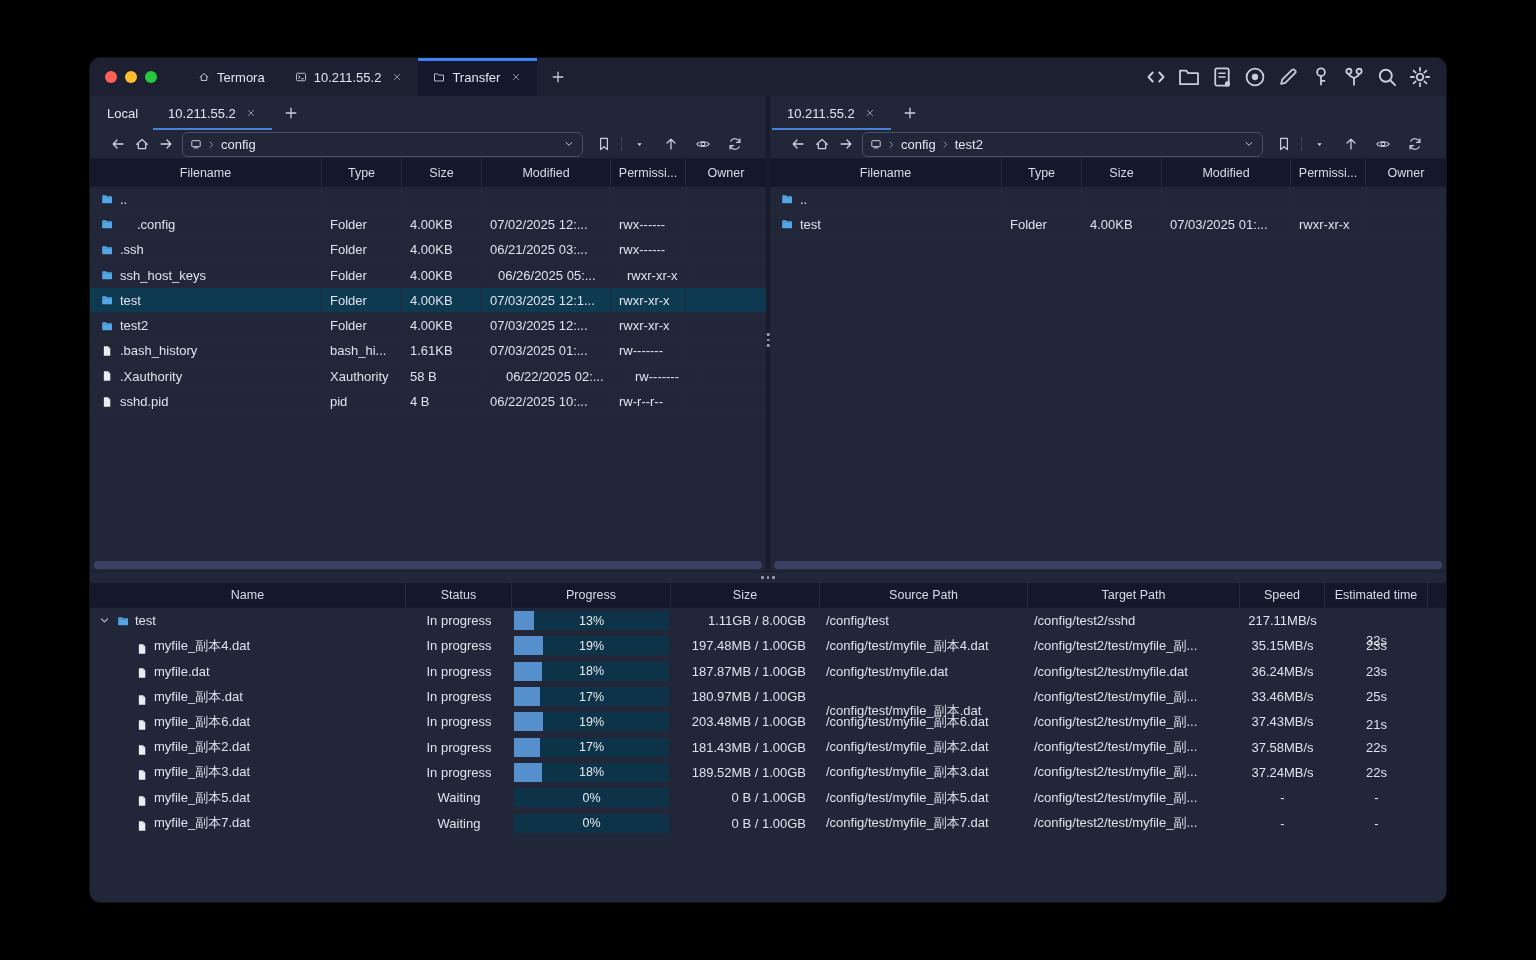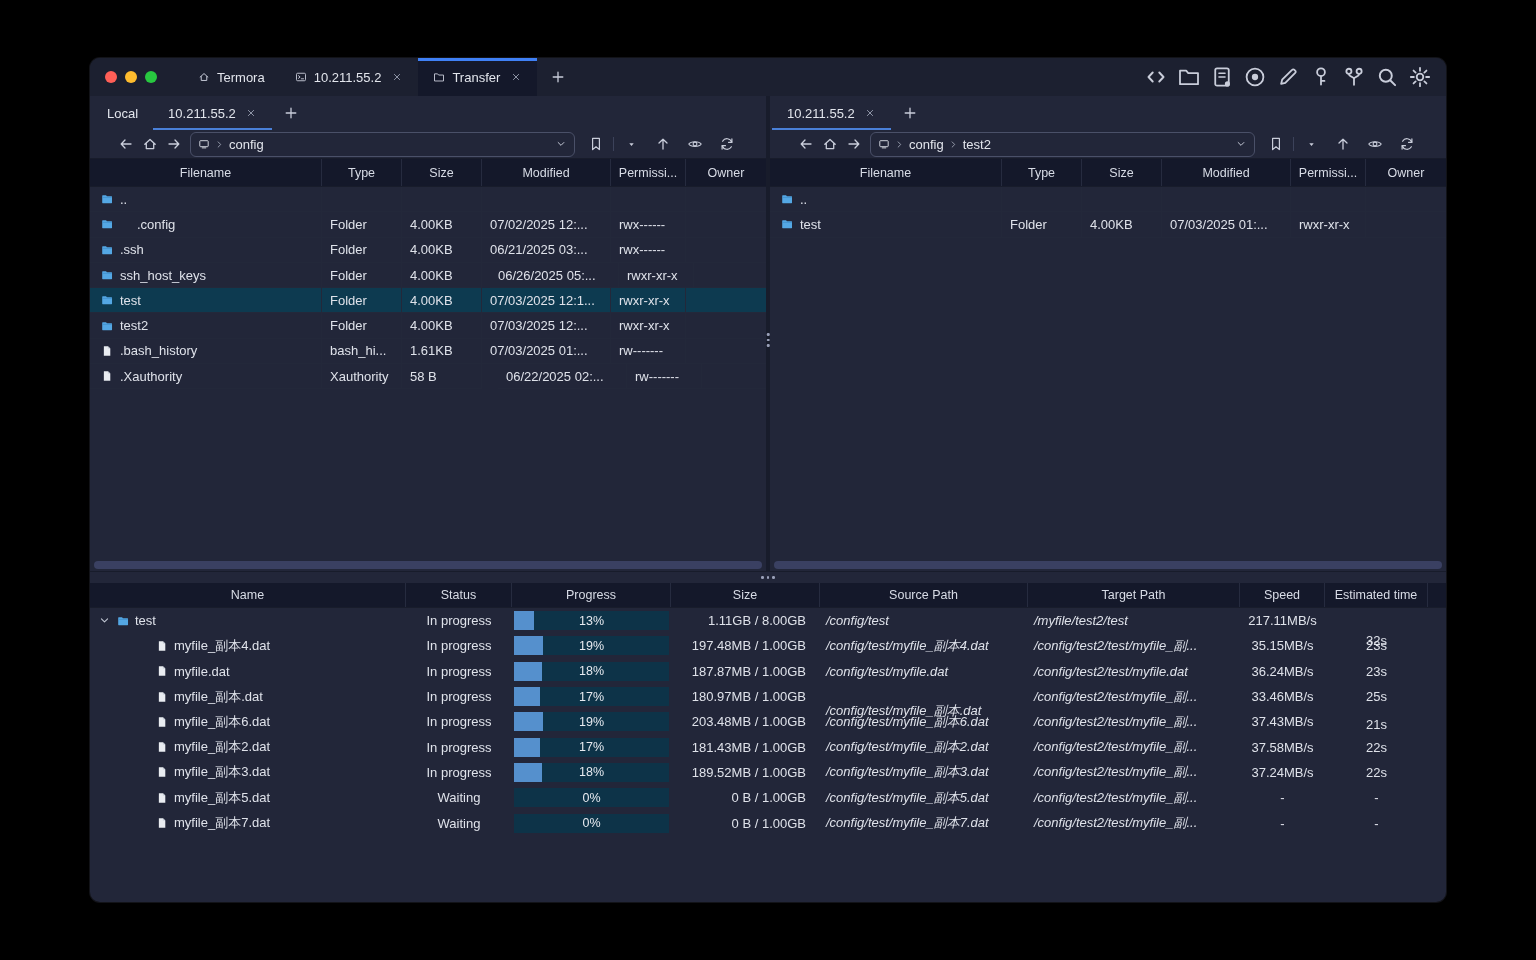--- a/index.html
+++ b/index.html
@@ -34,21 +34,21 @@
   .panel{width:676px;display:flex;flex-direction:column;position:relative;background:#222639;}
   .vsplitter{width:4px;background:#181c2b;position:relative;}
   .vdots{position:absolute;left:50%;top:237px;transform:translateX(-50%);display:flex;flex-direction:column;gap:3px;}
   .vdots i{width:2.5px;height:2.5px;border-radius:50%;background:#9aa0b8;}
 
   .panel-tabs{height:34px;display:flex;align-items:stretch;flex:0 0 auto;padding-left:2px;}
   .ptab{display:flex;align-items:center;gap:6px;padding:0 15px;font-size:13px;color:#e2e5ec;position:relative;}
   .ptab.active::after{content:"";position:absolute;left:0;right:0;bottom:0;height:2.5px;background:#4a80d8;}
   .panel-newtab{display:flex;align-items:center;padding:0 11px;color:#c9cdda;}
 
-  .ptoolbar{height:28px;display:flex;align-items:center;padding:0 24px;color:#c9cdda;flex:0 0 auto;justify-content:center;}
+  .ptoolbar{height:28px;display:flex;align-items:center;padding:0 16px;color:#c9cdda;flex:0 0 auto;justify-content:center;}
   .navbtn{width:24px;height:22px;display:flex;align-items:center;justify-content:center;}
   .pathbar{flex:1;height:23px;border:1px solid #4a5068;border-radius:6px;display:flex;align-items:center;
            gap:4px;padding:0 7px;margin:0 6px 0 4px;color:#e2e5ec;font-size:13px;min-width:0;}
   .pathseg{white-space:nowrap;}
   .pathsep{color:#aab0c0;display:inline-flex;width:11px;height:11px;}
   .path-caret{margin-left:auto;color:#c9cdda;}
   .pactions{display:flex;align-items:center;gap:8px;padding:0 3px;}
   .pdivider{width:1px;height:14px;background:#3c425a;margin:0 -3px;}
 
   
@@ -70,25 +70,25 @@
   .hdots{display:flex;gap:3px;}
   .hdots i{width:2.5px;height:2.5px;border-radius:50%;background:#9aa0b8;}
 
   
   .transfer{flex:1;display:flex;flex-direction:column;min-height:0;}
   .thead{display:flex;height:24px;background:#14182a;border-bottom:1px solid #181c2b;flex:0 0 auto;}
   .trows{flex:1;overflow:hidden;}
   .trow{display:flex;height:25.3px;align-items:center;font-size:13px;color:#dfe2ea;}
   .tcell{display:flex;align-items:center;padding:0 8px;overflow:hidden;white-space:nowrap;box-sizing:border-box;flex:0 0 auto;}
   .tcell.name{gap:6px;padding-left:8px;}
-  .trow.child .tcell.name{padding-left:66px;}
+  .trow.child .tcell.name{padding-left:46px;align-items:flex-end;}
   .expander{width:13px;height:13px;display:inline-flex;color:#c2c7d4;flex:0 0 auto;}
   .tcell.right{justify-content:flex-end;padding-right:14px;}
   .tcell.center{justify-content:center;}
-  .tcell.path{padding-left:6px;font-style:italic;}
+  .tcell.path{padding-left:6px;}
   .tcell.progress{padding:0 2px;}
   .pbar{flex:1;height:19px;background:#0d3348;position:relative;display:flex;align-items:center;justify-content:center;}
   .pfill{position:absolute;left:0;top:0;bottom:0;background:#5590cd;}
   .plabel{position:relative;font-size:12.5px;color:#e7eaf0;}
 </style>
 </head>
 <body>
 
 <div class="stage">
   <div class="window">
@@ -432,20 +432,36 @@
                     <path d="M3.8 1.6h5.4l3.2 3.2v9.6H3.8z" fill="#e9ecf1"></path>
                     <path d="M9.2 1.6v3.2h3.2z" fill="#c3c9d4"></path>
                   </svg>
                 </span>
                 <span>.Xauthority</span>
               </div>
               <div class="fcell" style="width: 80px;">Xauthority</div>
               <div class="fcell" style="width: 80px;">58 B</div>
               <div class="fcell" style="width: 129px; margin-left: 16px;">06/22/2025 02:...</div>
               <div class="fcell" style="width: 75px;">rw-------</div>
+              <div class="fcell fill"></div>
+            </div>
+            <div class="frow">
+              <div class="fcell name" style="width: 232px;">
+                <span class="icon sm">
+                  <svg viewBox="0 0 16 16">
+                    <path d="M3.8 1.6h5.4l3.2 3.2v9.6H3.8z" fill="#e9ecf1"></path>
+                    <path d="M9.2 1.6v3.2h3.2z" fill="#c3c9d4"></path>
+                  </svg>
+                </span>
+                <span>sshd.pid</span>
+              </div>
+              <div class="fcell" style="width: 80px;">pid</div>
+              <div class="fcell" style="width: 80px;">4 B</div>
+              <div class="fcell" style="width: 129px;">06/22/2025 10:...</div>
+              <div class="fcell" style="width: 75px;">rw-r--r--</div>
               <div class="fcell fill"></div>
             </div>
           </div>
           <div class="hscroll"></div>
         </div>
       <div class="vsplitter">
         <span class="vdots">
             <i></i>
             <i></i>
             <i></i>
@@ -641,21 +657,21 @@
             </div>
             <div class="tcell center" style="width: 106px;">In progress</div>
             <div class="tcell progress" style="width: 159px;">
               <div class="pbar">
                 <div class="pfill" style="width: 13%;"></div>
                 <span class="plabel">13%</span>
               </div>
             </div>
             <div class="tcell right" style="width: 149px;">1.11GB / 8.00GB</div>
             <div class="tcell path" style="width: 208px;">/config/test</div>
-            <div class="tcell path" style="width: 212px;">/myfile/test2/test</div>
+            <div class="tcell path" style="width: 212px;">/config/test2/sshd</div>
             <div class="tcell center" style="width: 85px;">217.11MB/s</div>
             <div class="tcell center" style="width: 103px; margin-top: 40px;">32s</div>
           </div>
           <div class="trow child">
             <div class="tcell name" style="width: 316px;">
               <span class="icon sm">
                 <svg viewBox="0 0 16 16">
                   <path d="M3.8 1.6h5.4l3.2 3.2v9.6H3.8z" fill="#e9ecf1"></path>
                   <path d="M9.2 1.6v3.2h3.2z" fill="#c3c9d4"></path>
                 </svg>

